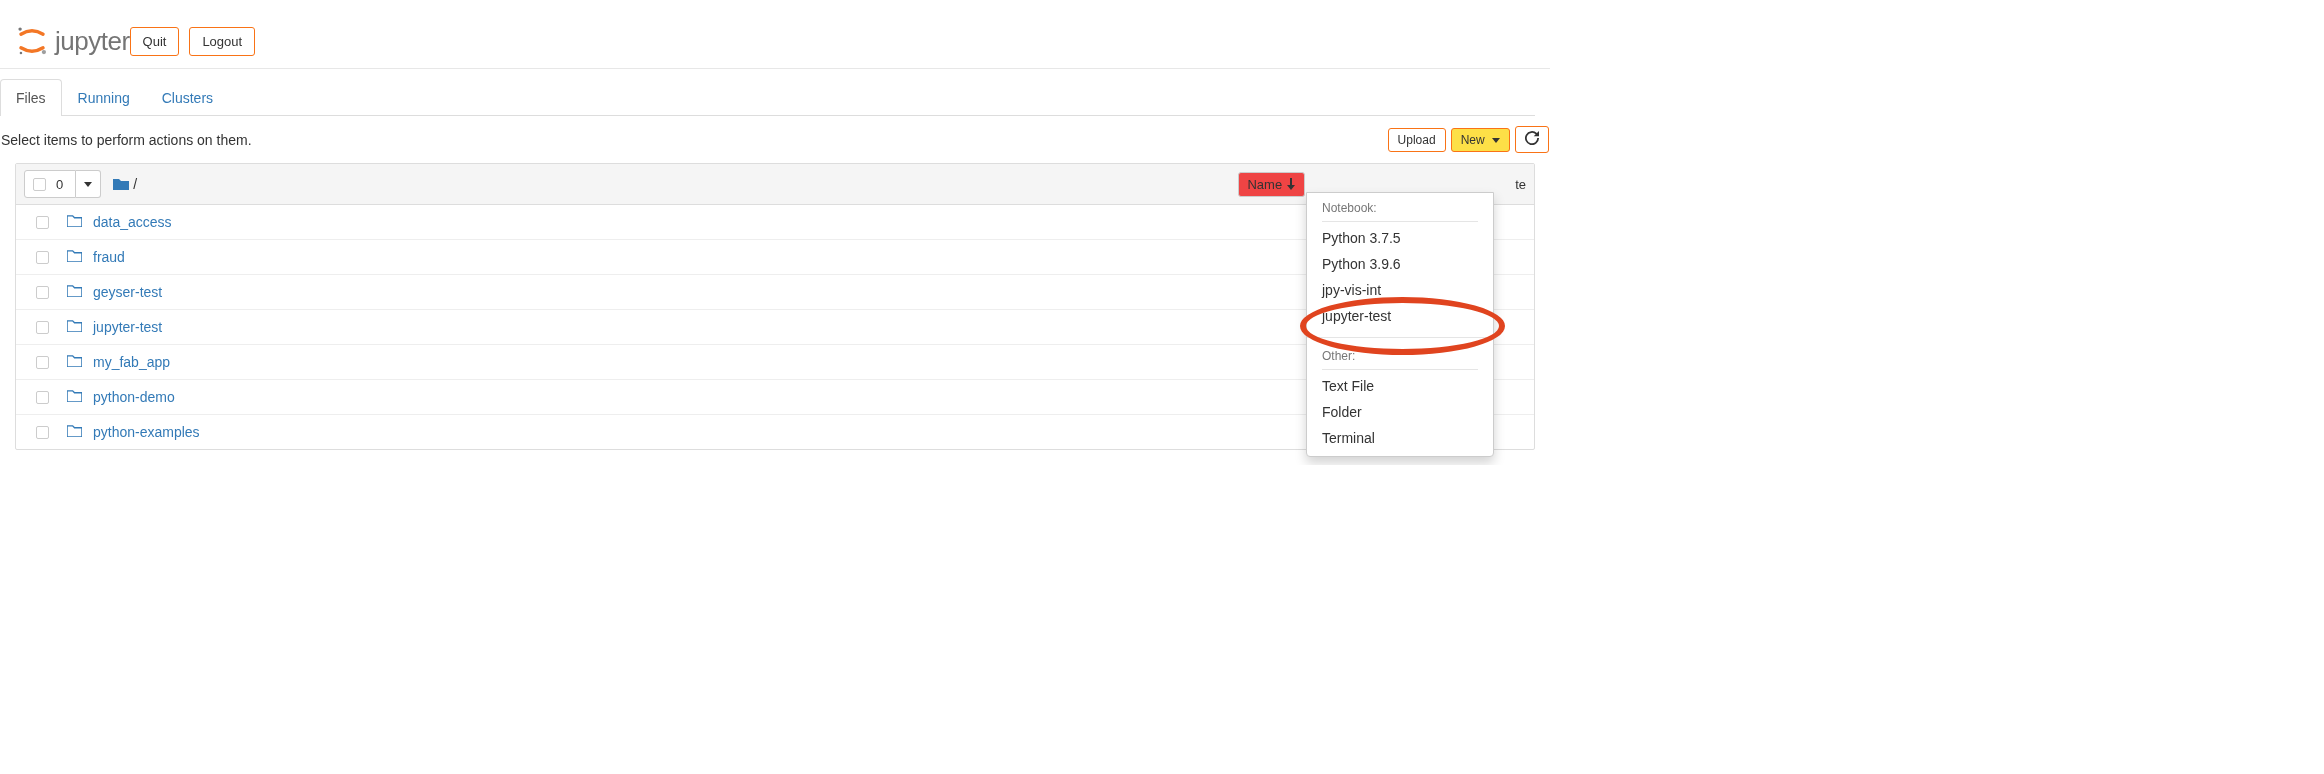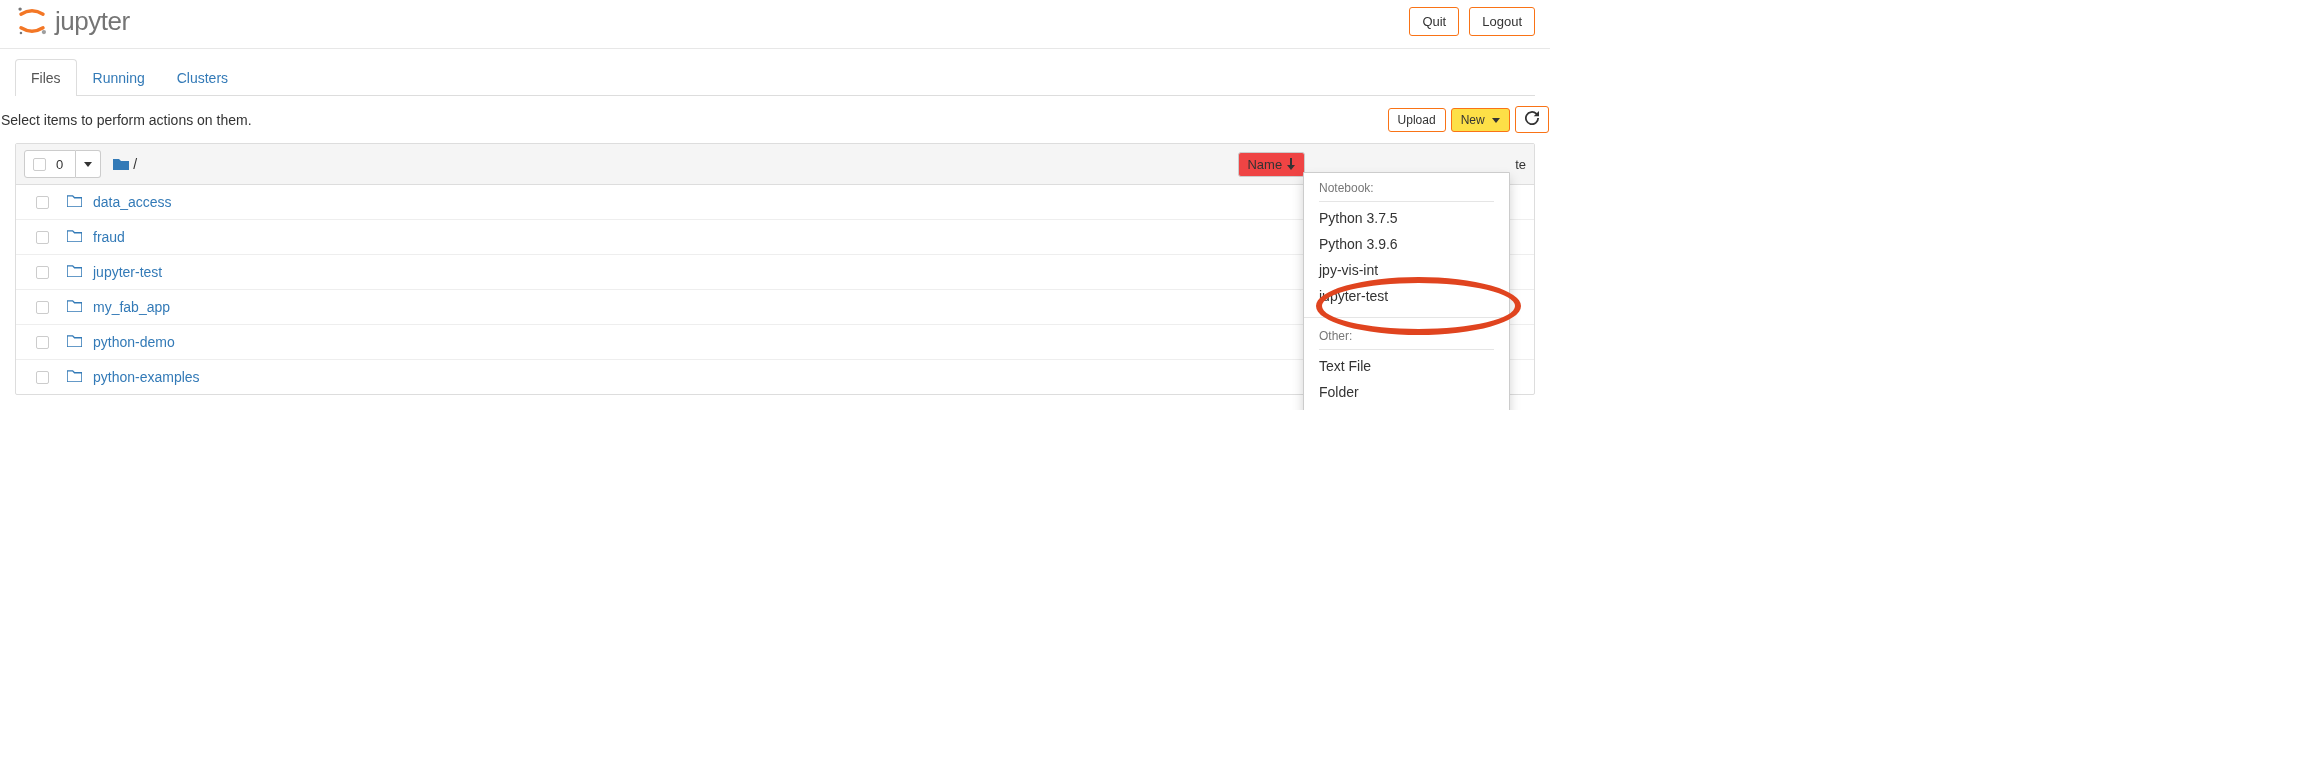--- a/index.html
+++ b/index.html
@@ -6,22 +6,21 @@
     body {
       font-family: "Helvetica Neue", Helvetica, Arial, sans-serif;
       font-size: 13px;
       color: #333;
       background: #fff;
       width: 1550px;
     }
     .header {
       display: flex;
       align-items: center;
-      justify-content: space-between;
-      padding: 4px 15px 10px 15px;
+      padding: 24px 15px 10px 15px;
       border-bottom: 1px solid #e7e7e7;
     }
     .logo {
       display: flex;
       align-items: center;
       font-size: 26px;
       color: #757575;
       letter-spacing: -0.5px;
     }
     .logo svg { width: 34px; height: 34px; margin-right: 6px; }
@@ -29,21 +28,21 @@
     .btn {
       background: #fff;
       border: 1px solid #f97316;
       border-radius: 3px;
       padding: 6px 12px;
       font-size: 13px;
       color: #333;
       cursor: pointer;
     }
     .btn-active { background: #fde047; }
-    .tabs-container { padding: 10px 15px 0 15px; }
+    .tabs-container { padding: 10px 15px 0 0; }
     .tabs {
       display: flex;
       border-bottom: 1px solid #ddd;
     }
     .tab {
       padding: 10px 15px;
       cursor: pointer;
       font-size: 14px;
       border: 1px solid transparent;
       border-bottom: none;
@@ -133,22 +132,22 @@
       border-radius: 2px;
       margin-left: 12px;
       margin-right: 8px;
     }
     .folder-icon { color: #337ab7; font-size: 14px; width: 16px; display:inline-block;}
     .file-link { color: #337ab7; font-size: 14px; text-decoration: none; }
     .modified { color: #333; font-size: 13px; padding-right: 90px;}
     .new-menu {
       position: absolute;
       top: 28px;
-      right: 24px;
-      width: 207px;
+      right: 40px;
+      width: 188px;
       background: #fff;
       border: 1px solid #ccc;
       border-radius: 0 0 4px 4px;
       box-shadow: 0 6px 12px rgba(0,0,0,0.175);
       padding: 5px 0;
       z-index: 100;
     }
     .menu-section-header {
       padding: 3px 15px;
       font-size: 12px;
@@ -298,20 +297,30 @@
             <a class="file-link">fraud</a>
           </div>
           <span class="modified"></span>
         </div>
         <div class="file-row">
           <div class="file-row-left">
             <span class="row-checkbox"></span>
             <span class="folder-icon"><svg width="15" height="13" viewBox="0 0 16 14">
                 <path d="M0 2 h6 l2 2 h8 v10 H0 z" fill="none" stroke="#337ab7" stroke-width="1.5"></path>
               </svg></span>
+            <a class="file-link">geyser-test</a>
+          </div>
+          <span class="modified"></span>
+        </div>
+        <div class="file-row">
+          <div class="file-row-left">
+            <span class="row-checkbox"></span>
+            <span class="folder-icon"><svg width="15" height="13" viewBox="0 0 16 14">
+                <path d="M0 2 h6 l2 2 h8 v10 H0 z" fill="none" stroke="#337ab7" stroke-width="1.5"></path>
+              </svg></span>
             <a class="file-link">jupyter-test</a>
           </div>
           <span class="modified"></span>
         </div>
         <div class="file-row">
           <div class="file-row-left">
             <span class="row-checkbox"></span>
             <span class="folder-icon"><svg width="15" height="13" viewBox="0 0 16 14">
                 <path d="M0 2 h6 l2 2 h8 v10 H0 z" fill="none" stroke="#337ab7" stroke-width="1.5"></path>
               </svg></span>

